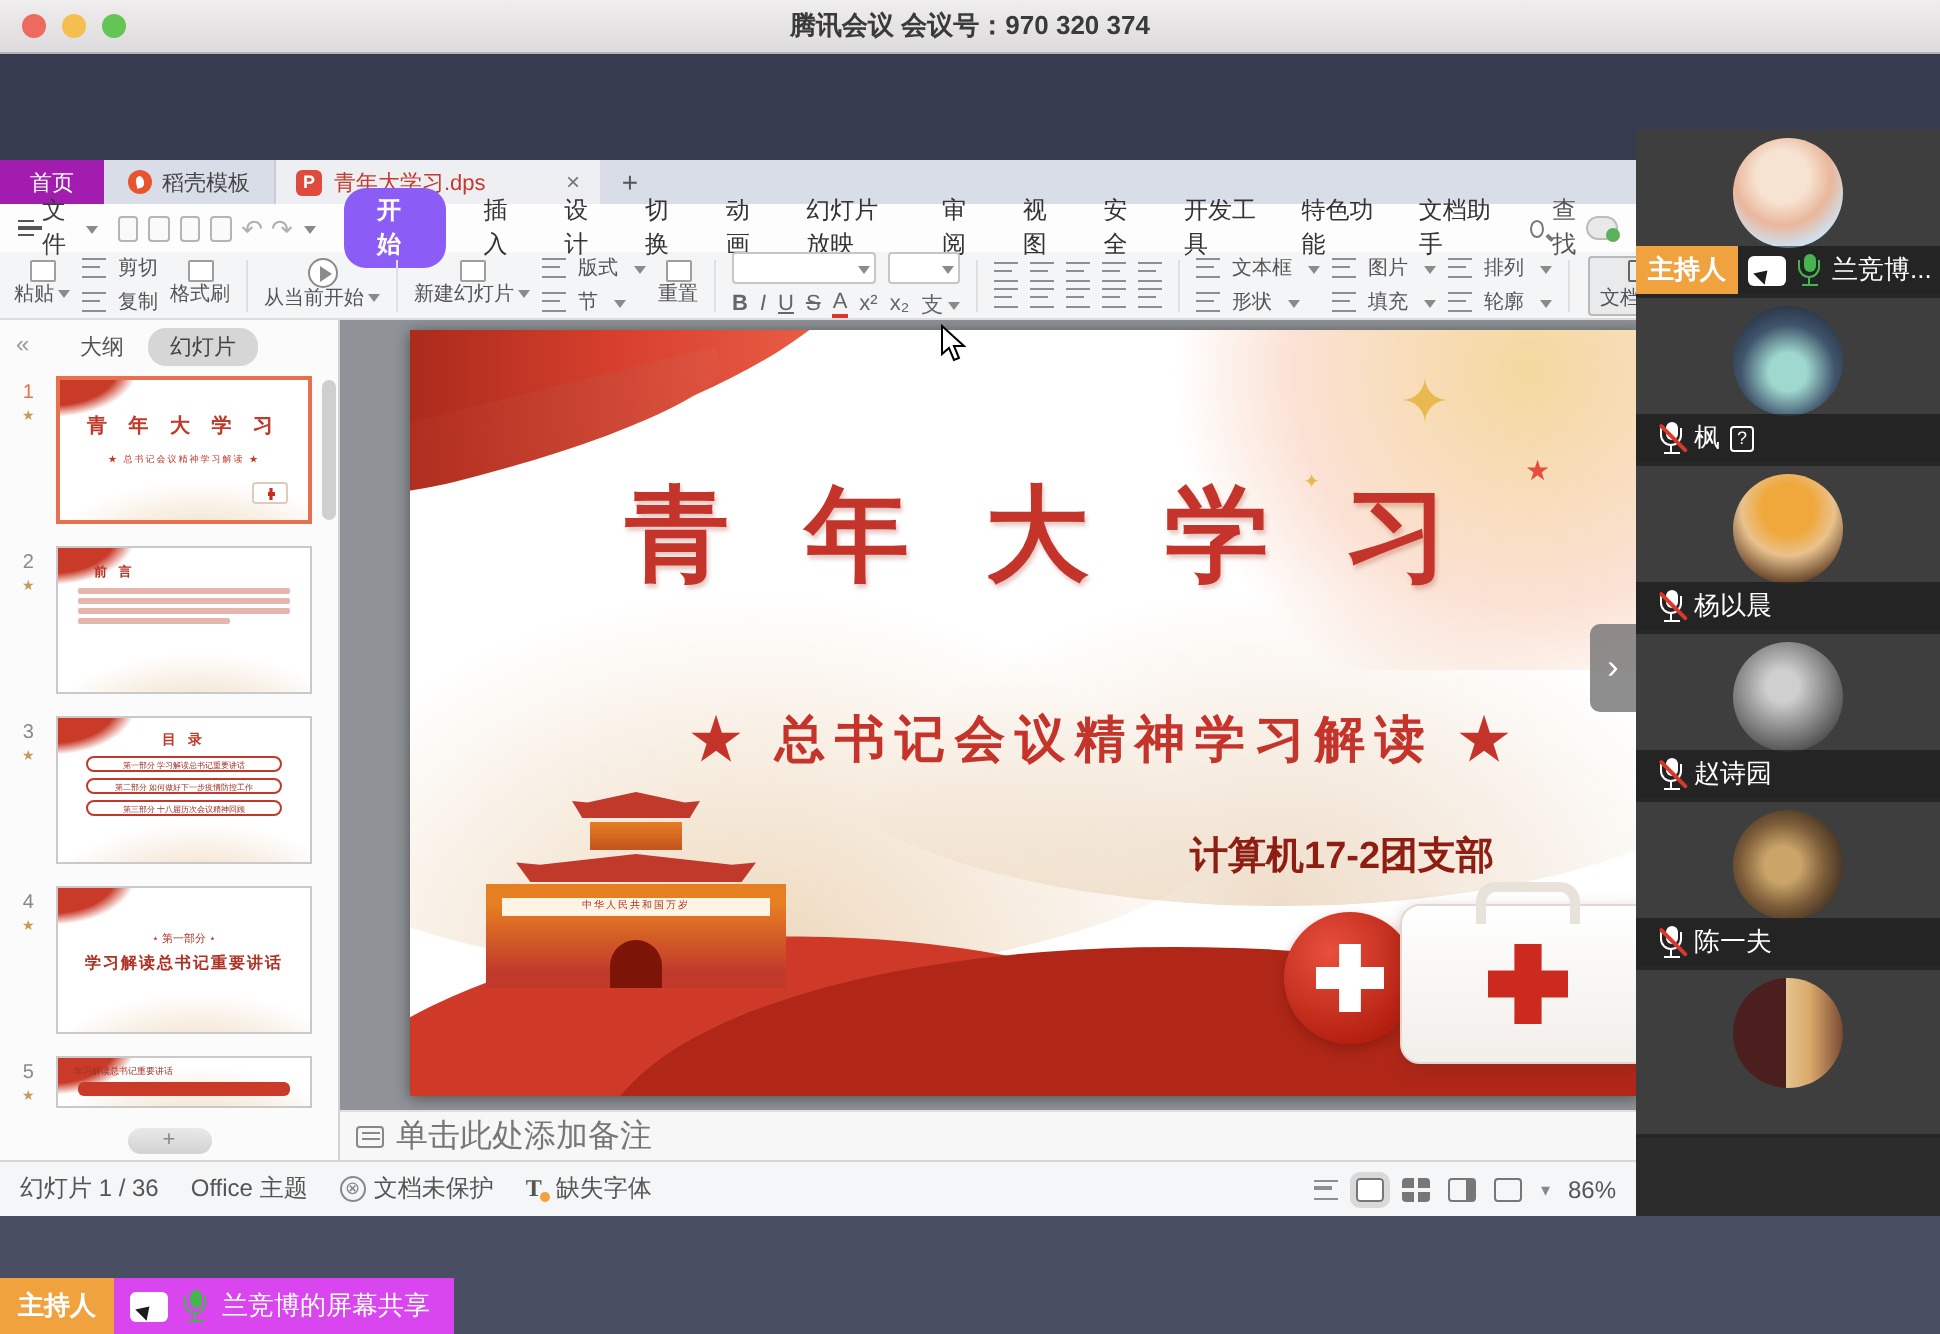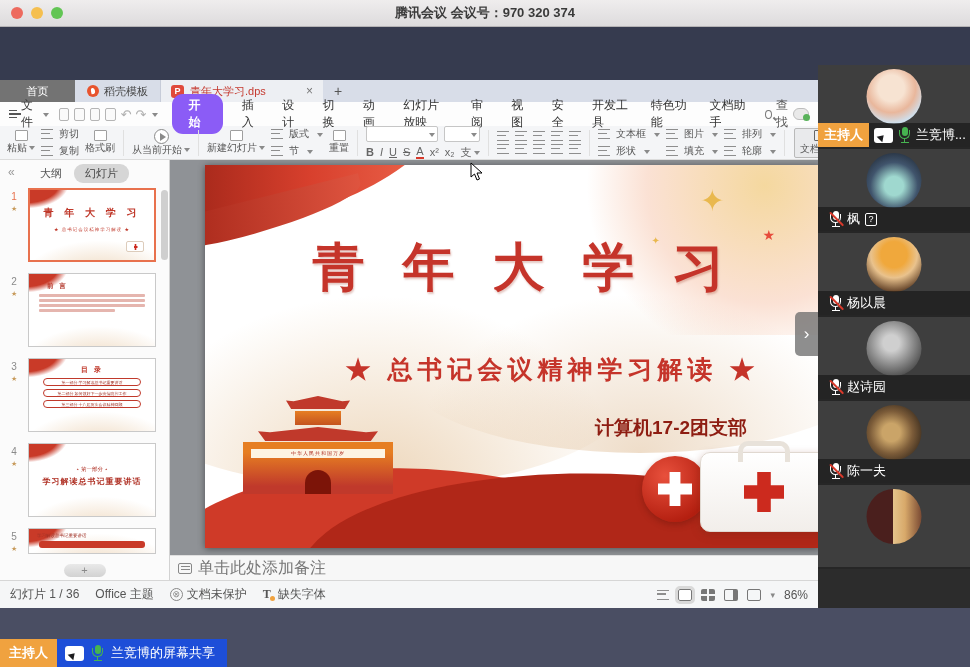--- a/index.html
+++ b/index.html
@@ -12,39 +12,39 @@
     display:flex; align-items:center; }
   .lights { display:flex; gap:8px; margin-left:11px; }
   .light { width:12px; height:12px; border-radius:50%; }
   .light.r { background:#ed6a5e; } .light.y { background:#f5bf4f; } .light.g { background:#62c554; }
   .tb-title { position:absolute; left:0; right:0; text-align:center; font-size:13px; font-weight:700; color:#3a3a3a; }
 
   
   .bottom-band { position:absolute; left:0; top:608px; width:970px; height:59px; background:#4a4e63; }
   .share-banner { position:absolute; left:0; top:639px; height:28px; display:flex; z-index:30; }
   .host-badge { background:#f0a23f; color:#fff; font-size:13px; font-weight:700; display:flex; align-items:center; padding:0 9px; }
-  .banner-dark { background:#1d4ed8; color:#fff; font-size:13px; display:flex; align-items:center; gap:7px; padding:0 12px 0 8px; }
+  .banner-dark { background:#d946ef; color:#fff; font-size:13px; display:flex; align-items:center; gap:7px; padding:0 12px 0 8px; }
 
   
   .share-ic { width:19px; height:15px; background:#fff; border-radius:3px; position:relative; }
   .share-ic::after { content:""; position:absolute; left:5px; top:3px; border:4px solid transparent; border-bottom:6px solid #1d1d1f; transform:rotate(45deg); }
   .mic { width:13px; height:17px; position:relative; flex:0 0 auto; }
   .mic .cap { position:absolute; left:3.5px; top:0; width:6px; height:9px; border-radius:3px; background:#fff; }
   .mic .arc { position:absolute; left:0.5px; top:3px; width:11px; height:9px; border:1.5px solid #fff; border-top:none; border-radius:0 0 7px 7px; }
   .mic .stem { position:absolute; left:5.8px; top:12px; width:1.6px; height:3px; background:#fff; }
   .mic .base { position:absolute; left:2.5px; top:15px; width:8px; height:1.6px; background:#fff; }
   .mic.on .cap { background:#46b450; } .mic.on .arc { border-color:#46b450; }
   .mic.on .stem,.mic.on .base { background:#46b450; }
   .mic.muted::after { content:""; position:absolute; left:-2px; top:7px; width:19px; height:2.4px; background:#d8392b; transform:rotate(45deg); border-radius:2px; }
 
   
   .wps { position:absolute; left:0; top:80px; width:818px; height:528px; background:#fff; }
 
   .tabbar { height:22px; background:#d8dde8; display:flex; align-items:stretch; font-size:11px; }
-  .tab-home { width:75px; background:#737373; color:#fff; display:flex; align-items:center; justify-content:center; }
+  .tab-home { width:52px; background:#a21caf; color:#fff; display:flex; align-items:center; justify-content:center; }
   .tab-shop { display:flex; align-items:center; gap:5px; padding:0 12px; color:#444; border-right:1px solid #c7ccd8; }
   .flame { width:12px; height:12px; border-radius:50%; background:#e8542e; position:relative; }
   .flame::after { content:""; position:absolute; left:4px; top:3px; width:4px; height:6px; background:#fff; border-radius:50% 50% 50% 0; transform:rotate(-12deg); }
   .tab-doc { display:flex; align-items:center; gap:6px; padding:0 10px; width:162px; background:#edeff3; color:#c5392f; }
   .picon { width:13px; height:13px; background:#e04a3c; border-radius:3px; color:#fff; font-size:9px; font-weight:700; display:flex; align-items:center; justify-content:center; }
   .tab-close { margin-left:auto; color:#777; font-size:12px; }
   .tab-add { width:30px; display:flex; align-items:center; justify-content:center; color:#555; font-size:14px; }
 
   .menubar { height:24px; background:#fdfdfd; display:flex; align-items:center; font-size:12px; color:#3c3c3c; padding:0 9px; }
   .mb-file { display:flex; align-items:center; gap:4px; margin-right:10px; }

